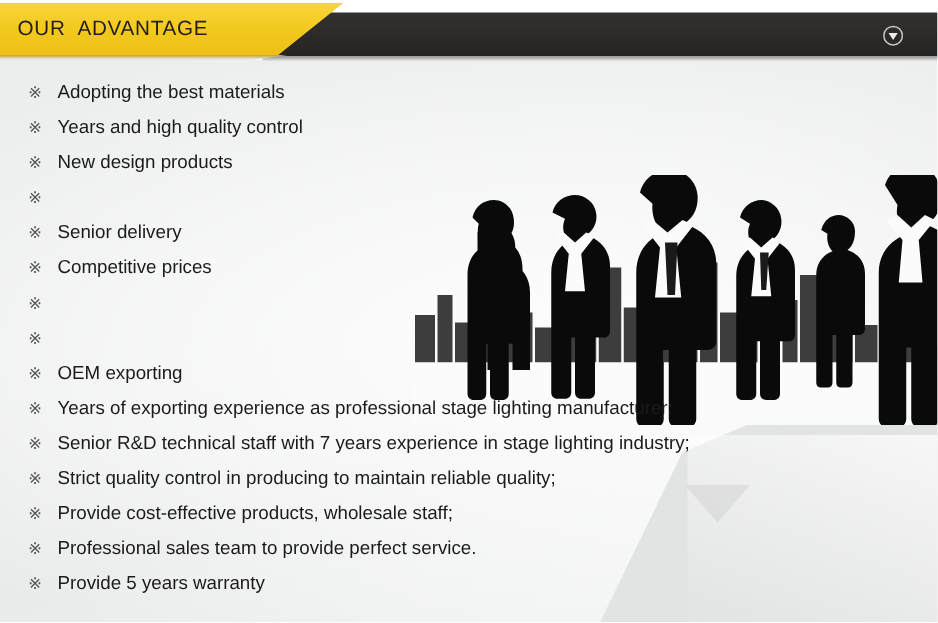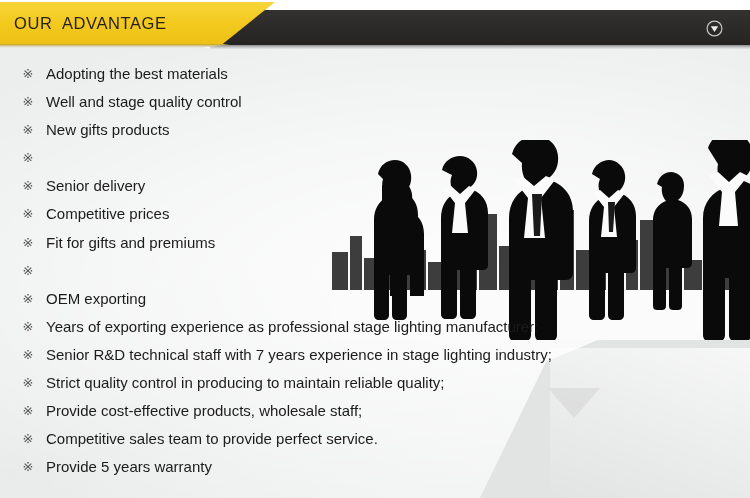--- a/index.html
+++ b/index.html
@@ -200,29 +200,29 @@
     <div class="header-chevron">
       <svg width="17" height="17" viewBox="0 0 17 17" xmlns="http://www.w3.org/2000/svg">
         <circle cx="8.5" cy="8.5" r="7.4" fill="none" stroke="#c8c8c8" stroke-width="1.2"></circle>
         <path d="M4.8 6.3 h7.4 L8.5 12 Z" fill="#ededed"></path>
       </svg>
     </div>
   </div>
 
   <div class="list">
     <div class="list-item"><span class="list-mark">※</span><span>Adopting the best materials</span></div>
-    <div class="list-item"><span class="list-mark">※</span><span>Well and stage quality control</span></div>
-    <div class="list-item"><span class="list-mark">※</span><span>New gifts products</span></div>
+    <div class="list-item"><span class="list-mark">※</span><span>Years and high quality control</span></div>
+    <div class="list-item"><span class="list-mark">※</span><span>New design products</span></div>
     <div class="list-item"><span class="list-mark">※</span></div>
     <div class="list-item"><span class="list-mark">※</span><span>Senior delivery</span></div>
     <div class="list-item"><span class="list-mark">※</span><span>Competitive prices</span></div>
-    <div class="list-item"><span class="list-mark">※</span><span>Fit for gifts and premiums</span></div>
+    <div class="list-item"><span class="list-mark">※</span></div>
     <div class="list-item"><span class="list-mark">※</span></div>
     <div class="list-item"><span class="list-mark">※</span><span>OEM exporting</span></div>
     <div class="list-item"><span class="list-mark">※</span><span>Years of exporting experience as professional stage lighting manufacturer:</span></div>
     <div class="list-item"><span class="list-mark">※</span><span>Senior R&amp;D technical staff with 7 years experience in stage lighting industry;</span></div>
     <div class="list-item"><span class="list-mark">※</span><span>Strict quality control in producing to maintain reliable quality;</span></div>
     <div class="list-item"><span class="list-mark">※</span><span>Provide cost-effective products, wholesale staff;</span></div>
-    <div class="list-item"><span class="list-mark">※</span><span>Competitive sales team to provide perfect service.</span></div>
+    <div class="list-item"><span class="list-mark">※</span><span>Professional sales team to provide perfect service.</span></div>
     <div class="list-item"><span class="list-mark">※</span><span>Provide 5 years warranty</span></div>
   </div>
 
 </div>
 
 </body></html>

